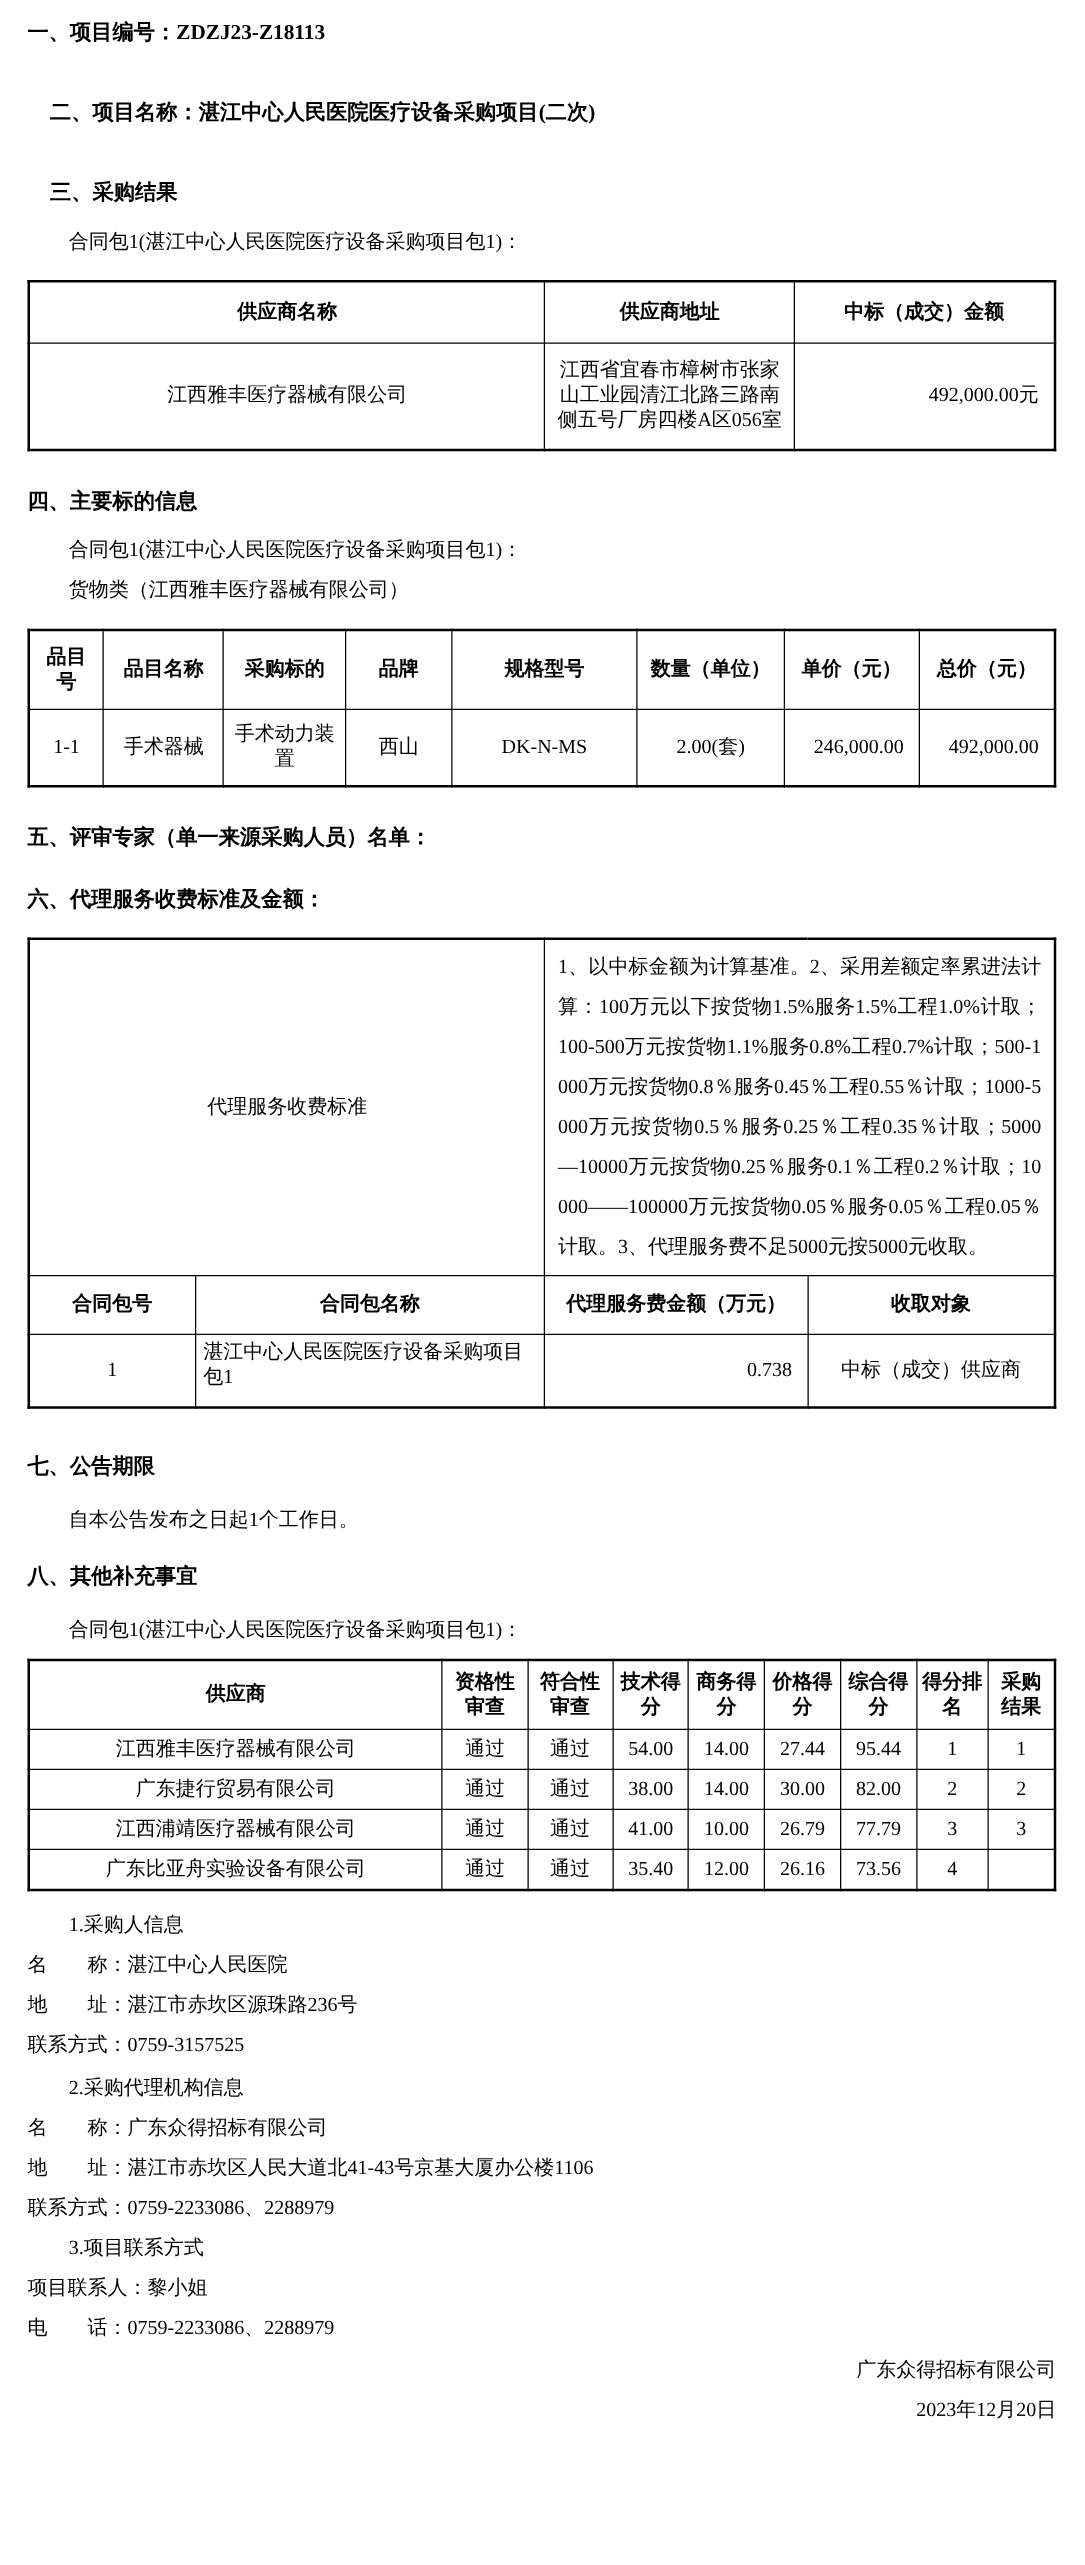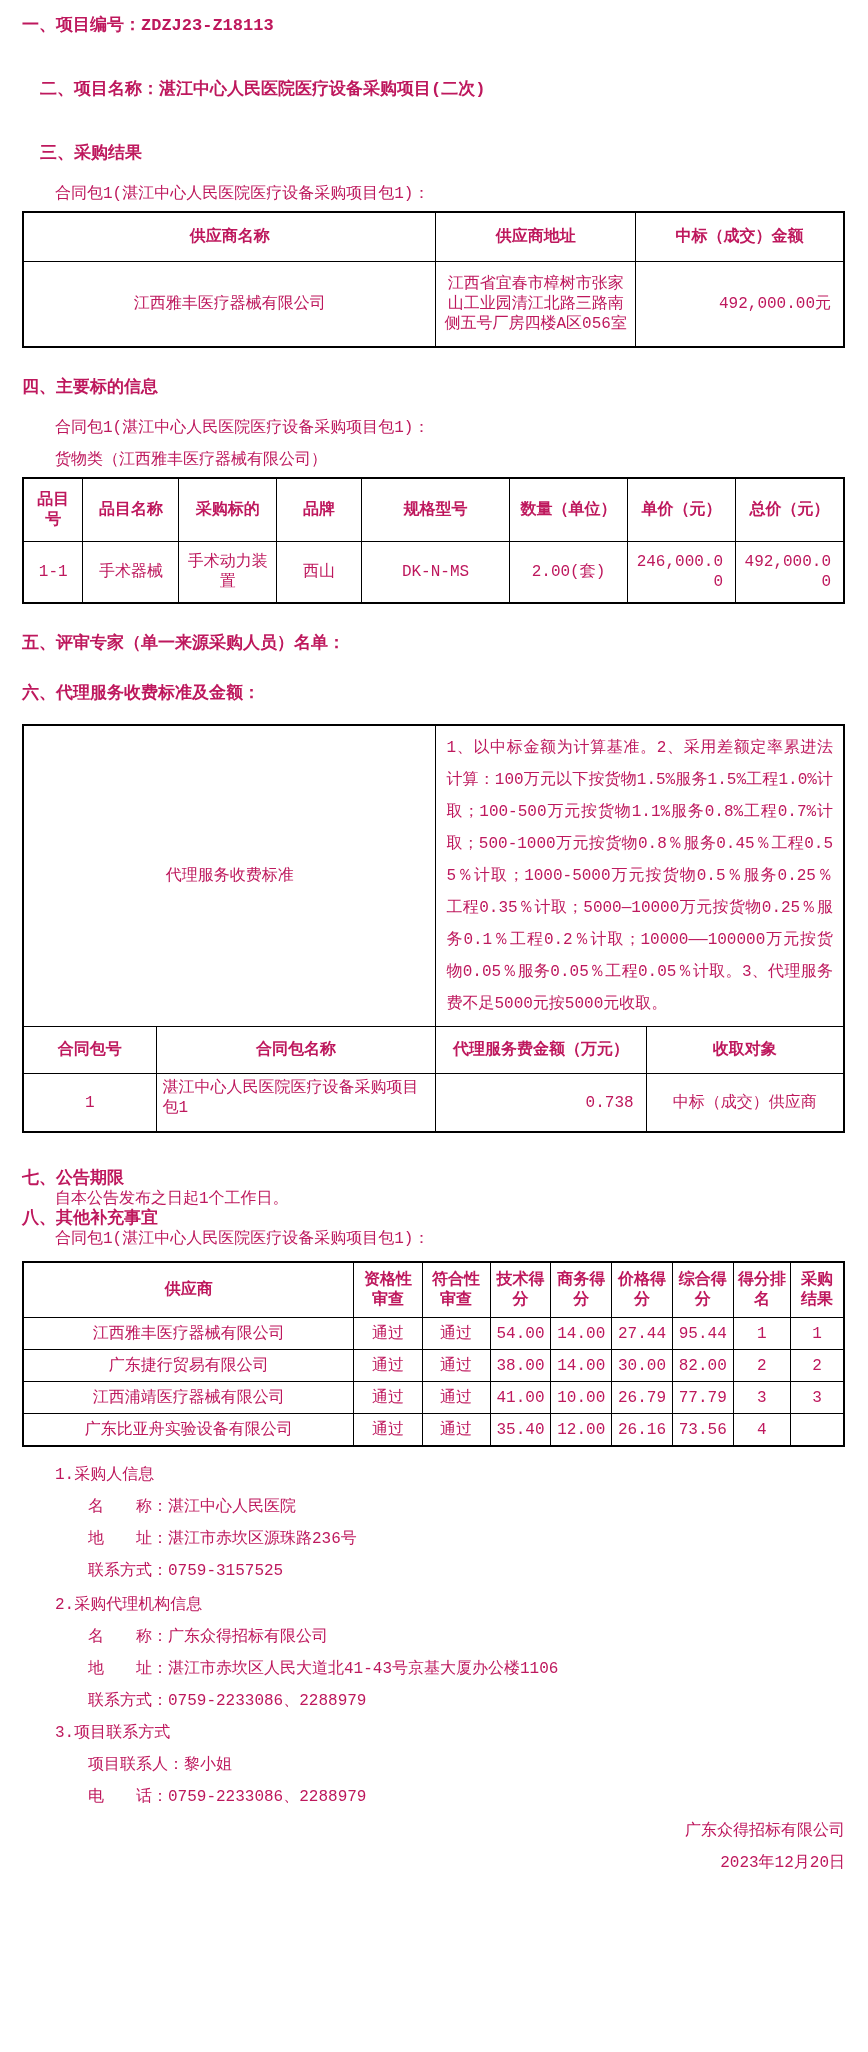--- a/index.html
+++ b/index.html
@@ -2,34 +2,34 @@
 <html><head>
 <meta charset="utf-8">
 <style>
   html,body{margin:0;padding:0;background:#fff;}
   .page{
     width:868px;
     min-height:2052px;
     box-sizing:border-box;
     padding:16px 23px 10px 22px;
     background:#fff;
-    color:#be185d;
-    font-family:Liberation Mono, monospace;
+    color:#000000;
+    font-family:Liberation Serif, serif;
     font-size:16px;
     line-height:20px;
   }
   .sec-title{font-weight:700;font-size:17px;}
   .indent1{margin-left:33px;}
-  .indent2{margin-left:66px;}
-  .mt6{margin-top:7px;}
+  .indent2{}
+  .mt6{margin-top:20px;}
   .mt12{margin-top:12px;}
   .mt14{margin-top:14px;}
   .mt18{margin-top:18px;}
   .mt20{margin-top:20px;}
-  .mt24{}
+  .mt24{margin-top:24px;}
   .mt30{margin-top:30px;}
   .mt32{margin-top:32px;}
   .mt36{margin-top:36px;}
   .mt44{margin-top:44px;margin-left:18px;}
   table{
     border-collapse:collapse;
     width:100%;
     table-layout:fixed;
     border:2px solid #000;
     font-size:16px;

